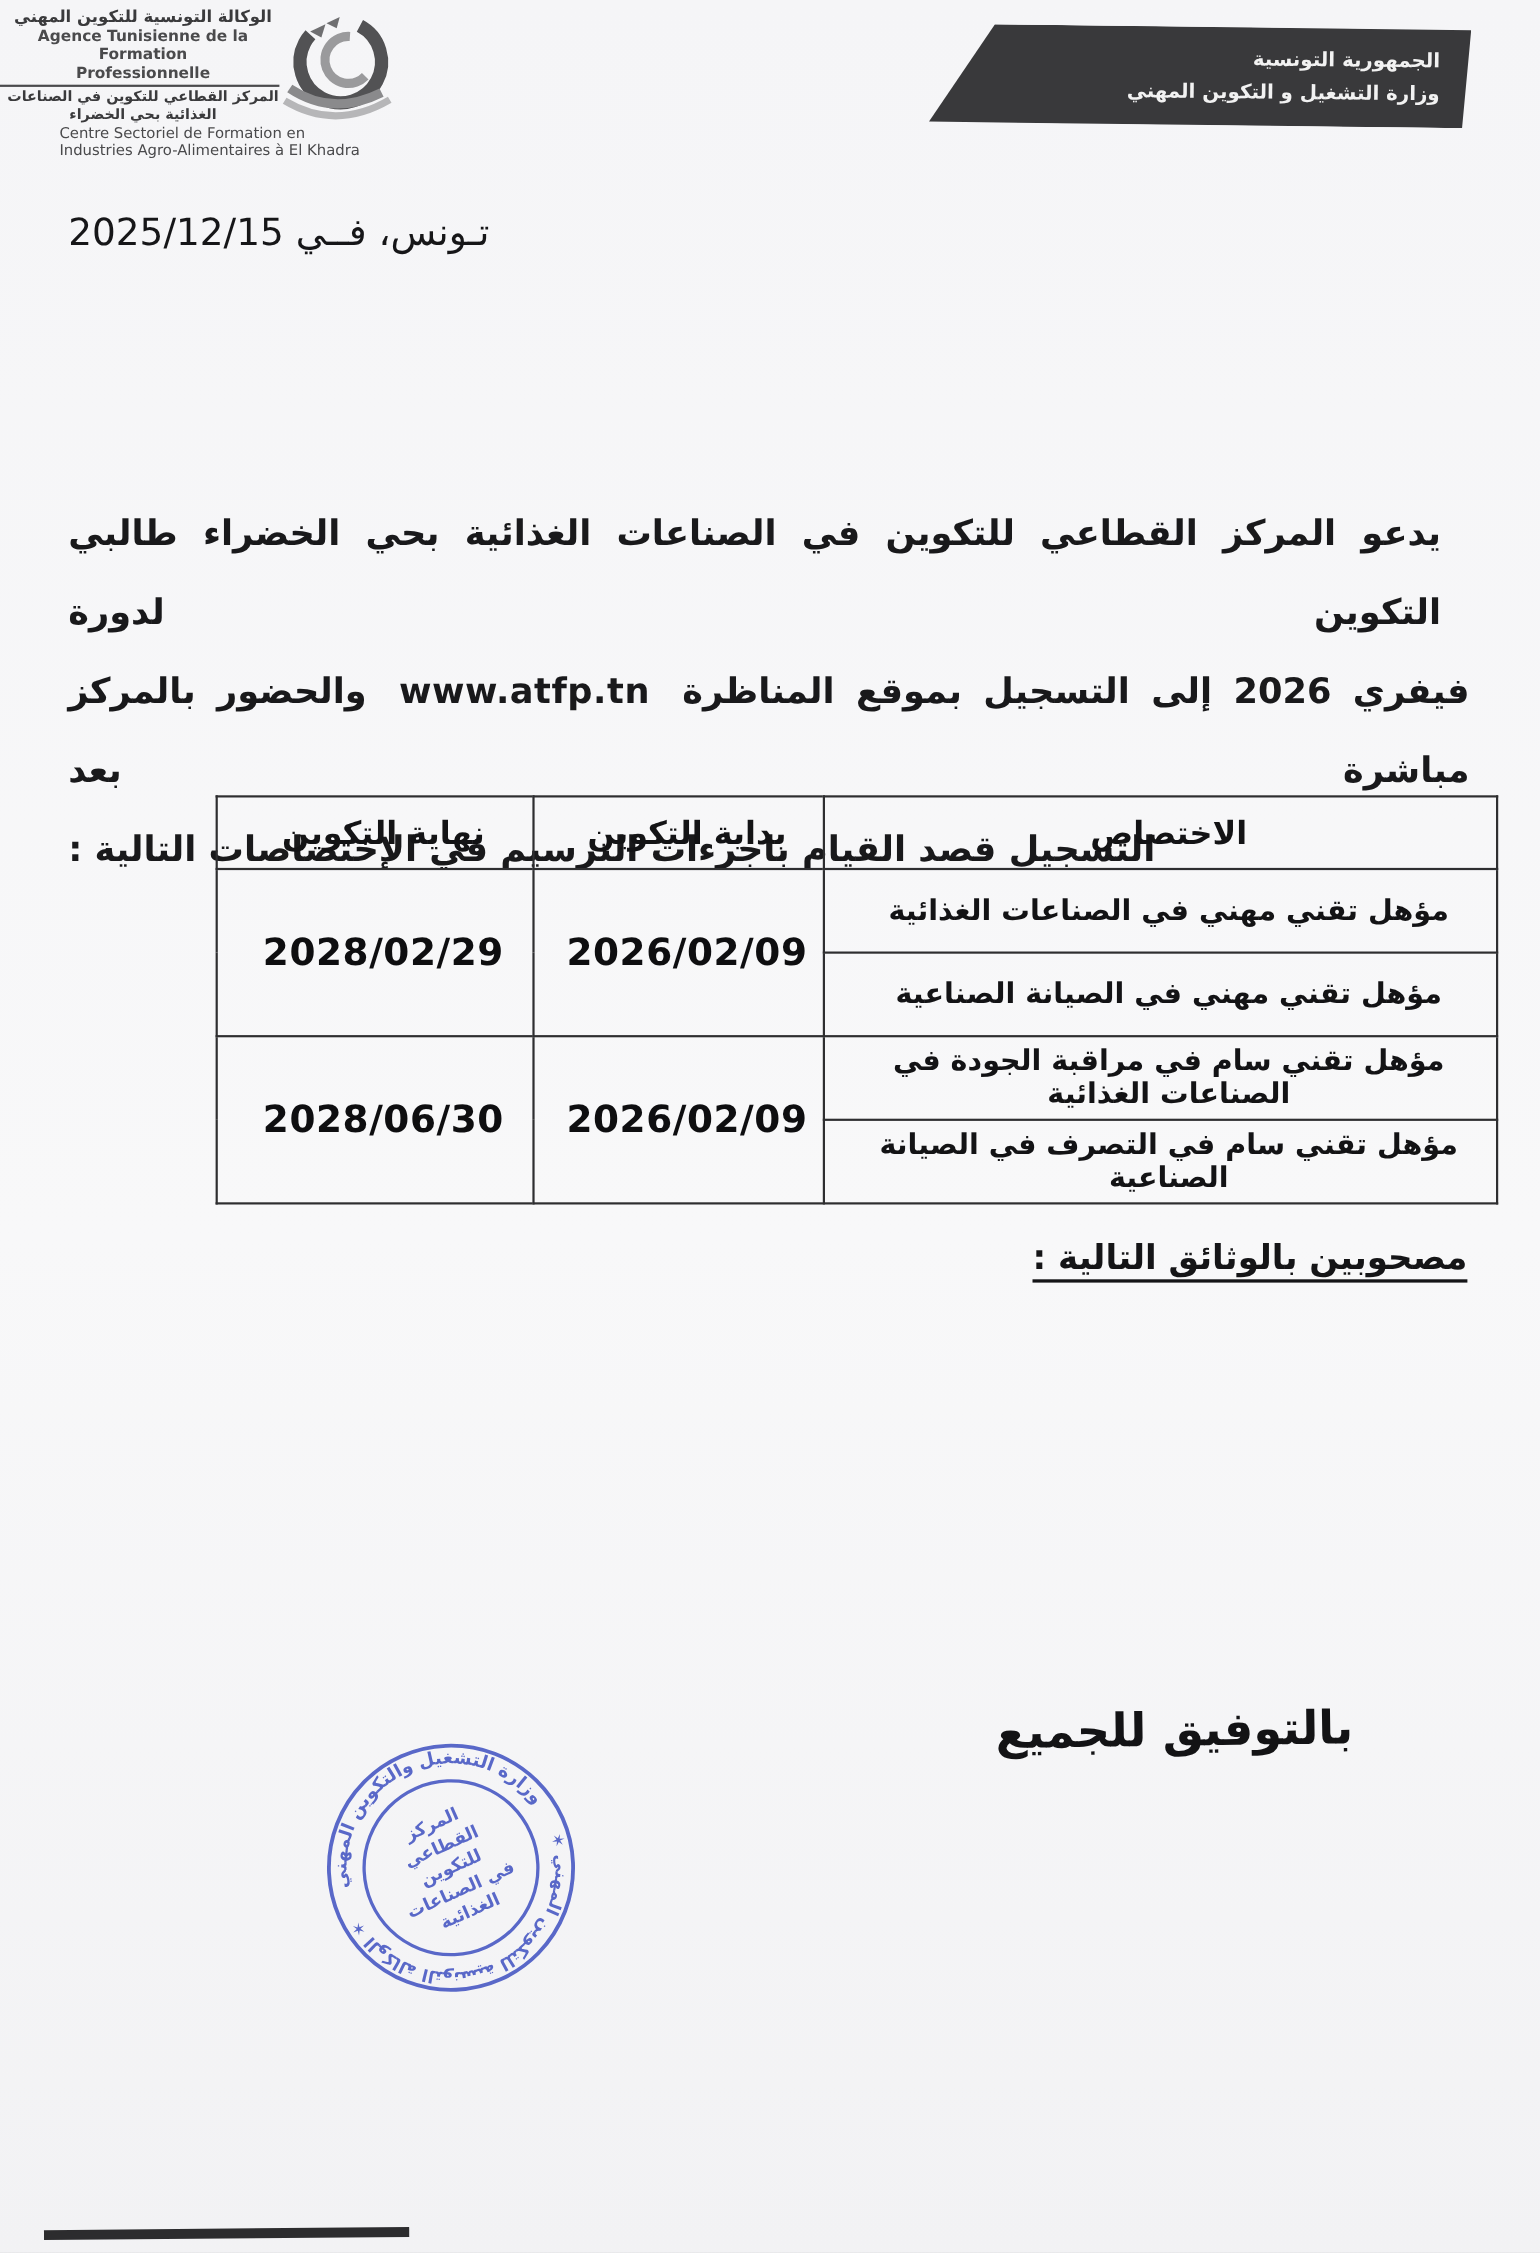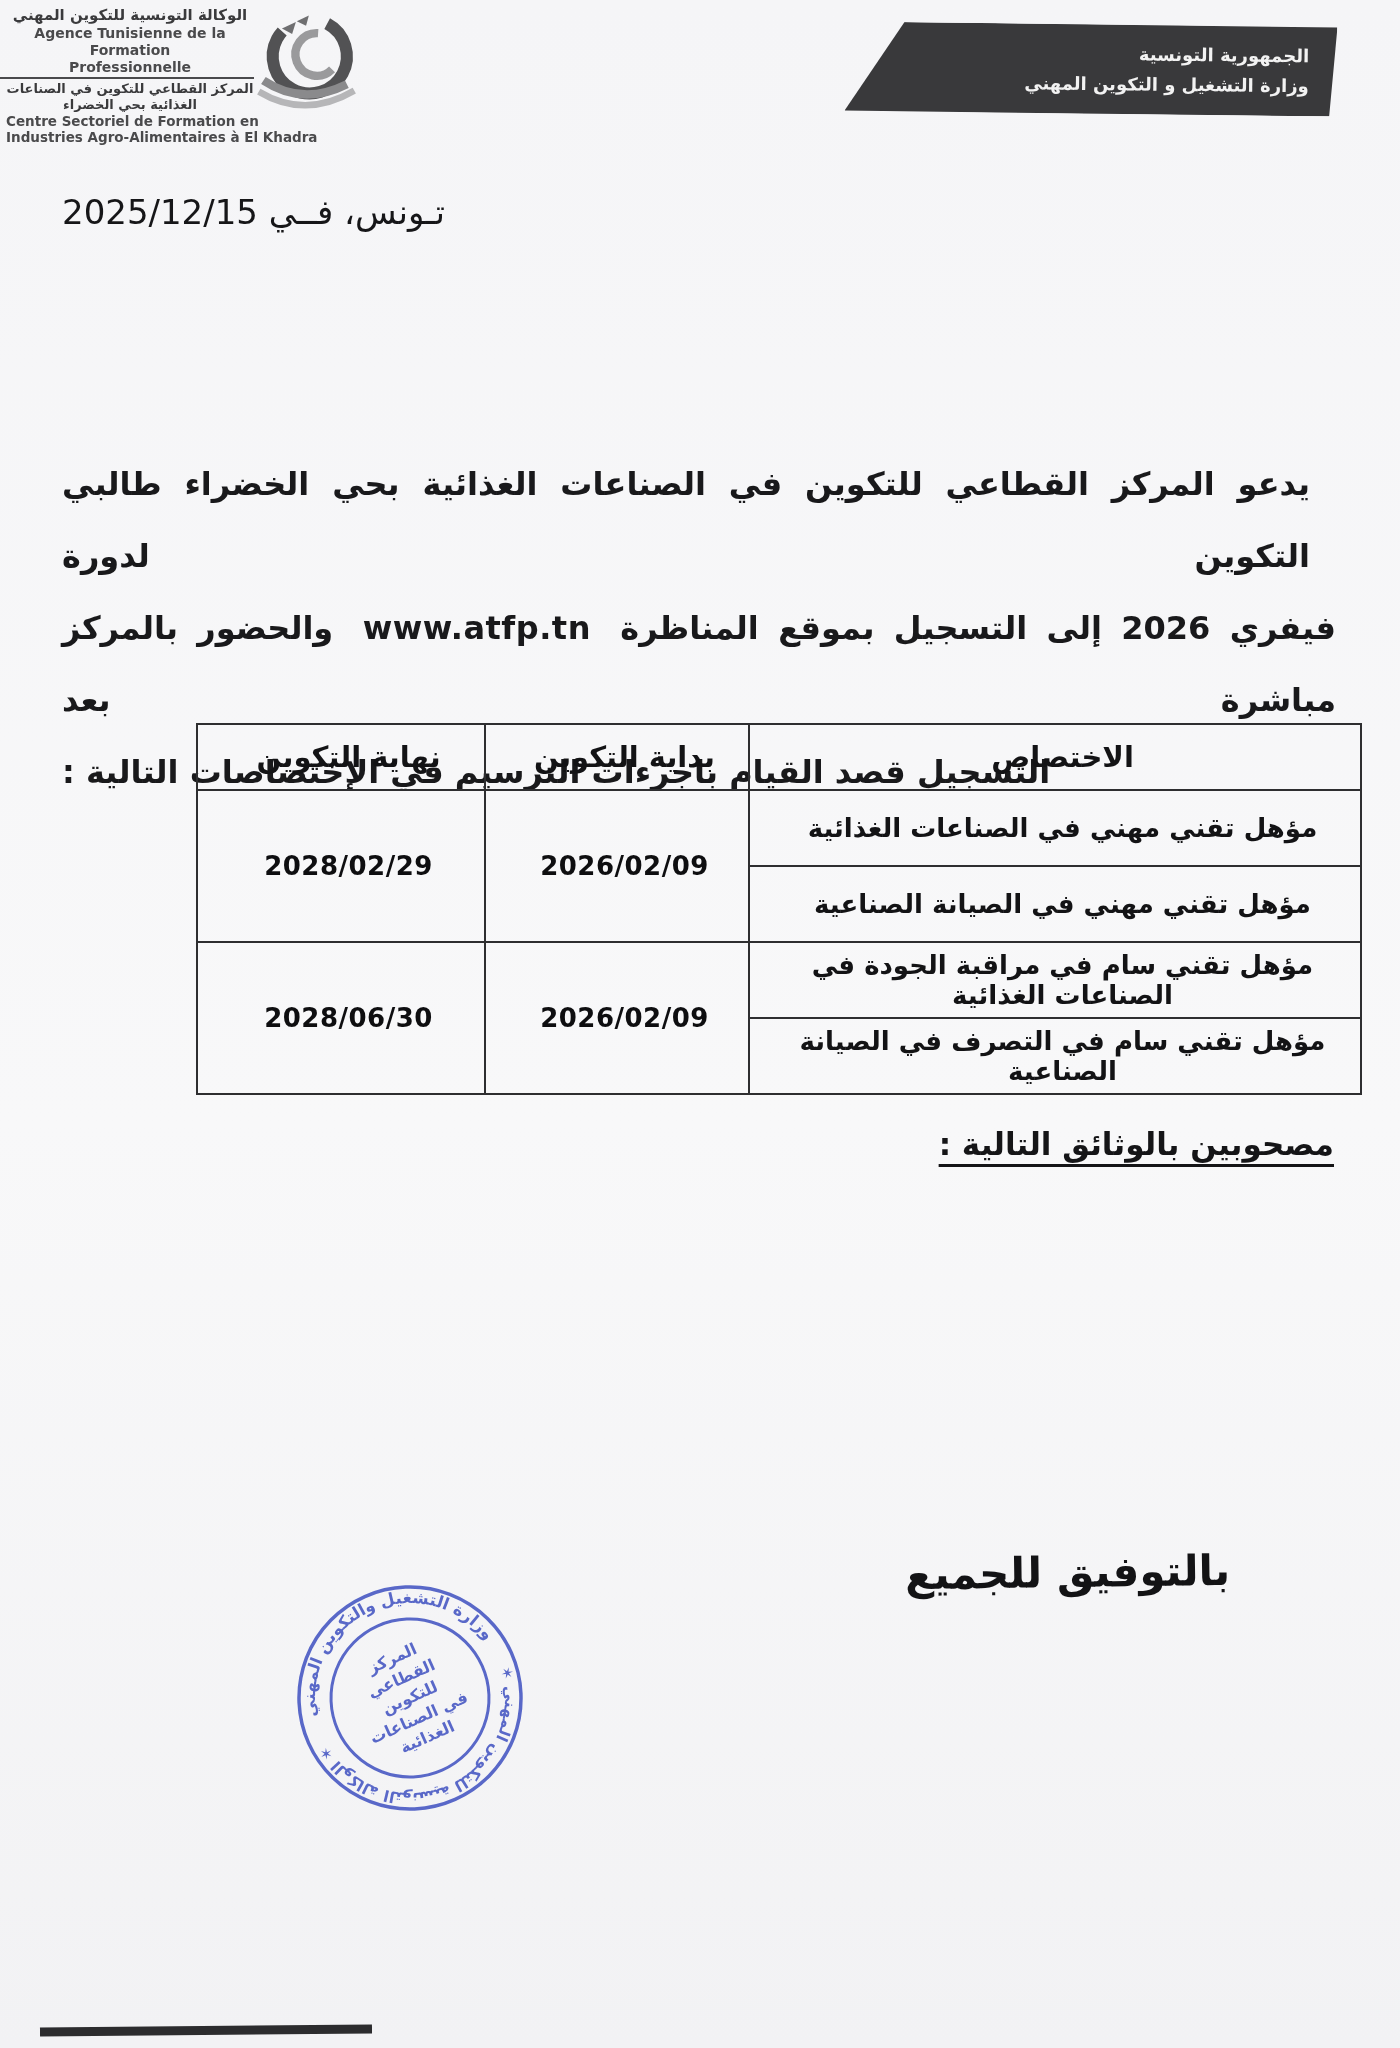--- a/index.html
+++ b/index.html
@@ -9,21 +9,21 @@
     font-family:"DejaVu Sans", sans-serif; color:#1d1d1f; overflow:hidden;
   }
 
   
   .logo-block { position:absolute; left:6px; top:6px; width:352px; display:flex; align-items:flex-start; }
   .logo-text { width:248px; text-align:center; color:#3a3a3c; }
   .logo-text .ar1 { font-size:15px; font-weight:700; line-height:19px; }
   .logo-text .fr1, .logo-text .fr2 { font-size:14px; font-weight:600; line-height:17px; color:#4a4a4c; }
   .logo-divider { border-bottom:2px solid #4a4a4c; margin:1px 0 2px -6px; }
   .logo-text .ar2, .logo-text .ar3 { font-size:13px; font-weight:700; line-height:16px; }
-  .logo-text .fr3, .logo-text .fr4 { font-size:13.5px; font-weight:700; line-height:16px; color:#4a4a4c; white-space:nowrap; }
+  .logo-text .fr3, .logo-text .fr4 { font-size:13.5px; font-weight:400; line-height:16px; color:#4a4a4c; white-space:nowrap;margin-left:48px; }
   .logo-swirl { width:104px; height:110px; margin-left:2px; }
 
   
   .banner {
     position:absolute; left:845px; top:24px; width:492px; height:90px;
     background:#39393b; clip-path:polygon(12% 0, 100% 1%, 98.5% 100%, 0 99%);
     transform:rotate(0.6deg); color:#f2f2f2; text-align:right;
     padding:0; box-sizing:border-box;
   }
   .banner .b1 { margin:15px 28px 0 0; font-size:18px; font-weight:600; line-height:30px; }
@@ -46,21 +46,21 @@
   
   .course-table {
     position:absolute; left:196px; top:723px; width:1164px;
     border-collapse:collapse; table-layout:fixed; direction:rtl;
     font-weight:700; color:#131315;
   }
   .course-table th, .course-table td { border:2px solid #2e2e30;padding-left:16px; }
   .course-table thead th { height:62px; font-size:29px; text-align:center; vertical-align:middle; }
   .course-table td { height:72px; vertical-align:middle; text-align:center; }
   .course-table td.spec { font-size:26px; }
-  .course-table td.date { font-size:26px; letter-spacing:0.5px; color:#0e0e10; }
+  .course-table td.date { font-size:34px; letter-spacing:0.5px; color:#0e0e10; }
 
   
   .docs-heading {
     position:absolute; right:66px; top:1126px; direction:rtl;
     font-size:31px; font-weight:700; color:#151517;
     text-decoration:underline; text-underline-offset:9px; text-decoration-thickness:2.5px;
   }
   .docs-list {
     position:absolute; right:232px; left:80px; top:1248px; direction:rtl;
     margin:0; padding:0 26px 0 0; font-size:29px; font-weight:600; color:#19191b;

